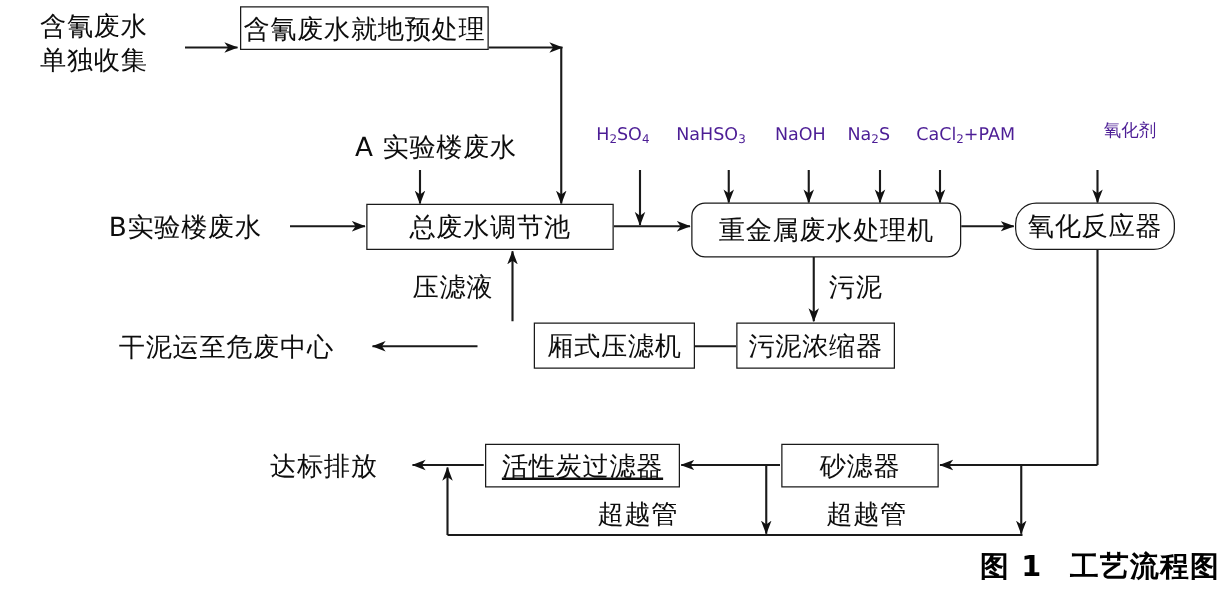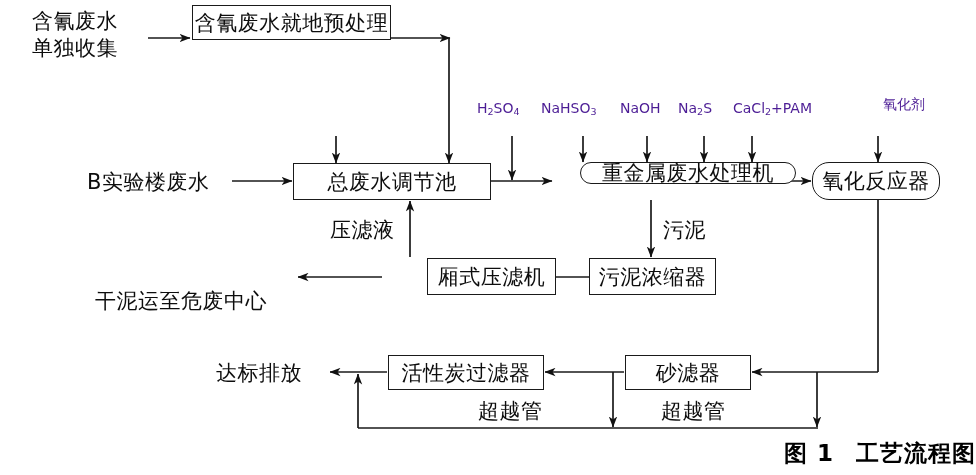--- a/index.html
+++ b/index.html
@@ -130,52 +130,53 @@
       <line x1="817" y1="372" x2="817" y2="427" marker-end="url(#ah)"></line>
 
     </g>
   </svg>
 
   <div class="lbl two-line" style="left:32px; top:8px;">
     <div>含氰废水</div>
     <div>单独收集</div>
   </div>
 
+  <div class="lbl" style="left:284px; top:104px;">A 实验楼废水</div>
 
   <div class="lbl" style="left:87px; top:168px;">B实验楼废水</div>
 
-  <div class="lbl" style="left:95px; top:264px;margin-top:23px;">干泥运至危废中心</div>
+  <div class="lbl" style="left:95px; top:264px;">干泥运至危废中心</div>
 
   <div class="lbl" style="left:216px; top:359px;">达标排放</div>
 
   <div class="chem" style="left:477px; top:100px;">H<sub>2</sub>SO<sub>4</sub></div>
   <div class="chem" style="left:541px; top:100px;">NaHSO<sub>3</sub></div>
   <div class="chem" style="left:620px; top:100px;">NaOH</div>
   <div class="chem" style="left:678px; top:100px;">Na<sub>2</sub>S</div>
   <div class="chem" style="left:733px; top:100px;">CaCl<sub>2</sub>+PAM</div>
   <div class="chem" style="left:862px; top:96px;margin-left:21px;">氧化剂</div>
 
   <div class="lbl" style="left:330px; top:216px;">压滤液</div>
   <div class="lbl" style="left:663px; top:216px;">污泥</div>
   <div class="lbl" style="left:478px; top:397px;">超越管</div>
   <div class="lbl" style="left:661px; top:397px;">超越管</div>
 
   <div class="node" style="left:192px; top:5px; width:199px; height:35px;">含氰废水就地预处理</div>
 
   <div class="node" style="left:293px; top:163px; width:198px; height:37px;">总废水调节池</div>
 
-  <div class="node" style="left:580px; top:162px; width:216px; height:22px;border-radius:11px;">重金属废水处理机</div>
+  <div class="node" style="left:553px; top:162px; width:216px; height:44px;border-radius:11px;">重金属废水处理机</div>
 
   <div class="node" style="left:812px; top:162px; width:128px; height:38px;border-radius:17px;">氧化反应器</div>
 
   <div class="node" style="left:383px; top:258px; width:129px; height:37px;margin-left:44px;">厢式压滤机</div>
 
   <div class="node" style="left:589px; top:258px; width:127px; height:37px;">污泥浓缩器</div>
 
-  <div class="node" style="left:388px; top:355px; width:156px; height:35px;">活性炭过滤器</div>
+  <div class="node" style="left:388px; top:355px; width:156px; height:35px;text-decoration:underline;">活性炭过滤器</div>
 
   <div class="node" style="left:625px; top:355px; width:126px; height:35px;">砂滤器</div>
 
   <div class="caption" style="top:438px;text-align:right;">
     <span>图 1</span><span class="gap"></span><span>工艺流程图</span>
   </div>
 
 </div>
 
 </body></html>

